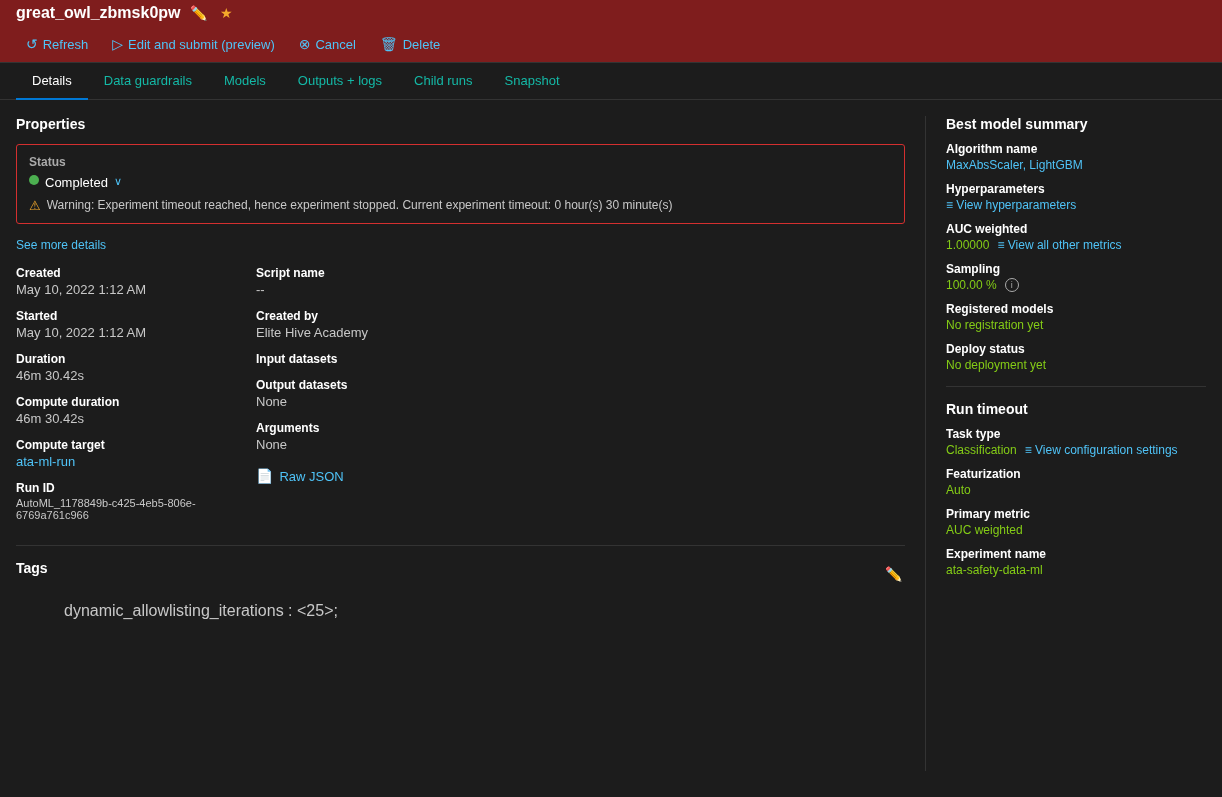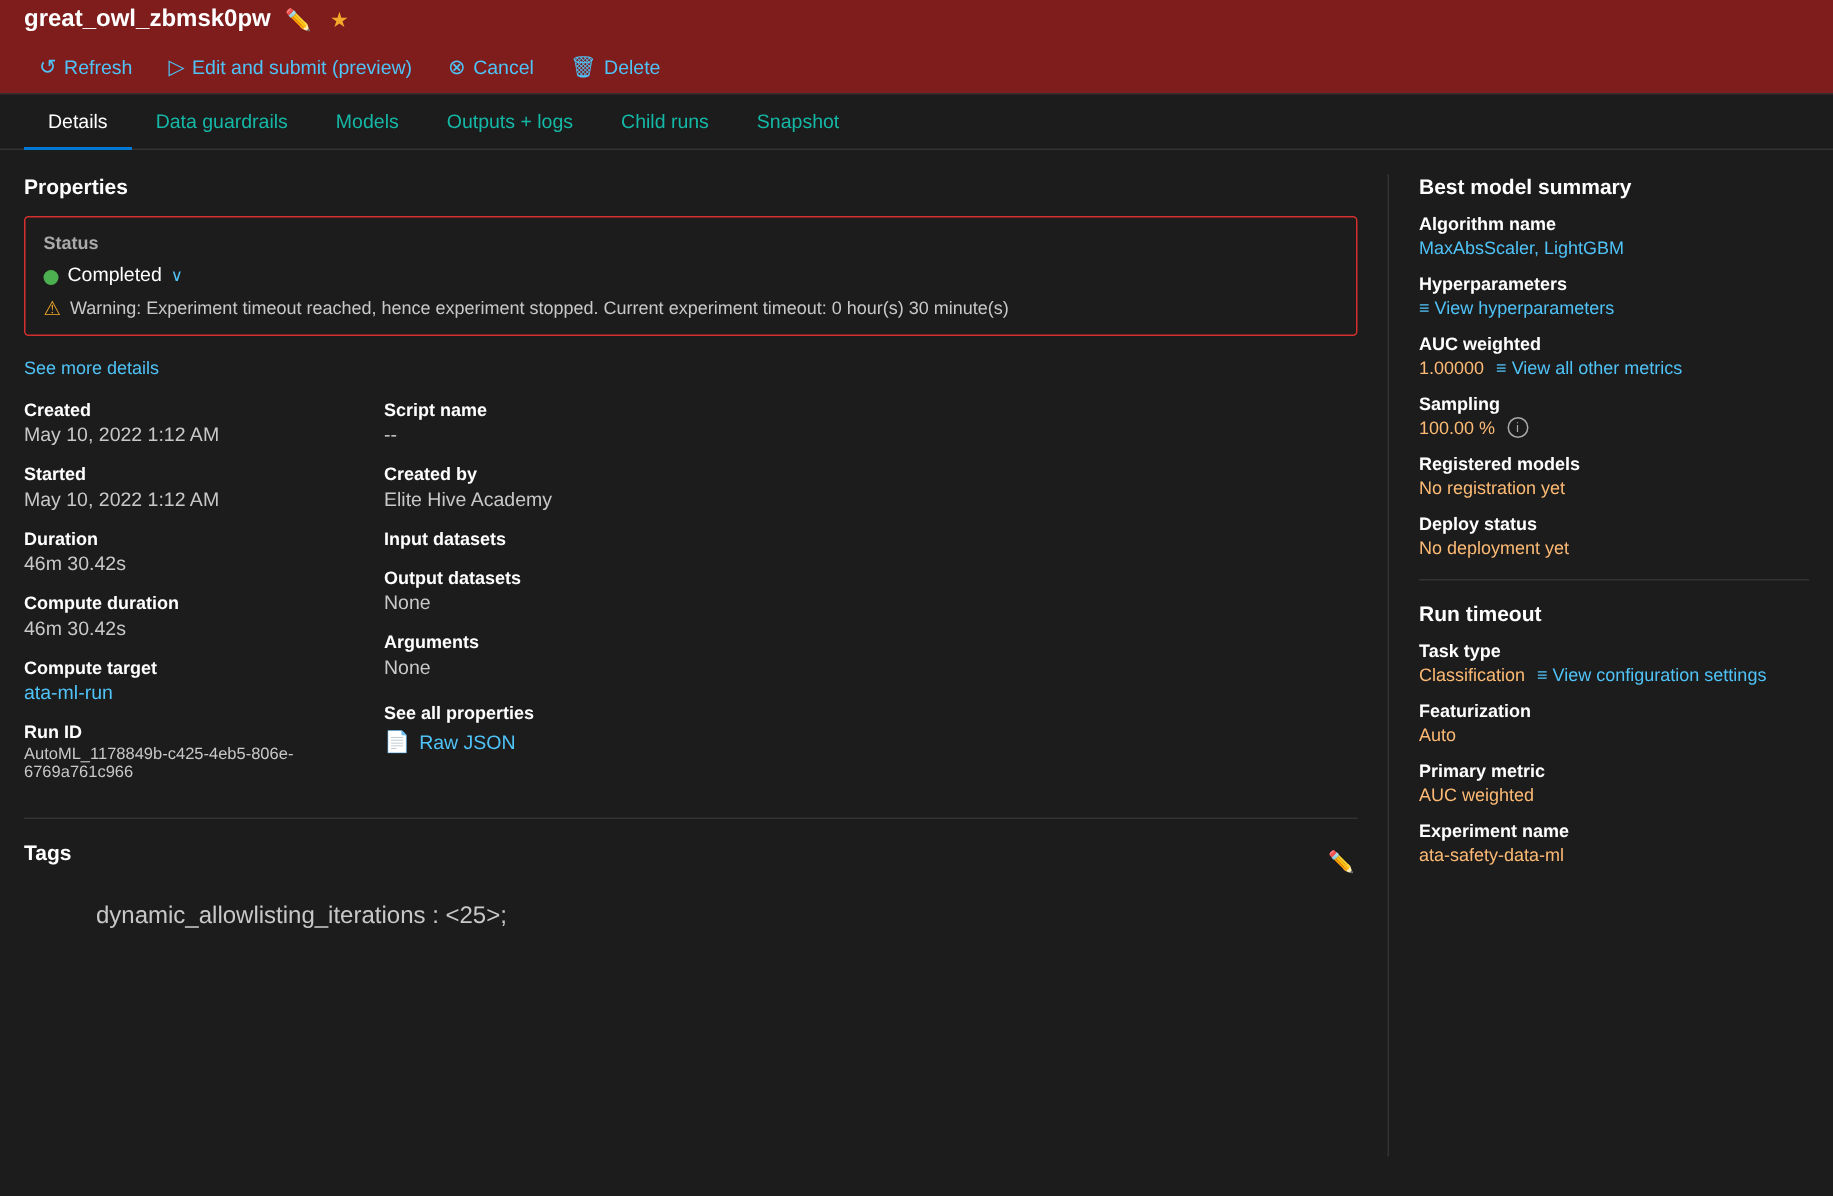--- a/index.html
+++ b/index.html
@@ -106,21 +106,21 @@
       background: transparent;
     }
     .status-label {
       font-size: 12px;
       color: #aaa;
       font-weight: 600;
       margin-bottom: 6px;
     }
     .status-completed {
       display: flex;
-      align-items: flex-end;
+      align-items: flex-start;
       gap: 6px;
       color: #ffffff;
       font-size: 13px;
       margin-bottom: 8px;
     }
     .green-dot {
       width: 10px;
       height: 10px;
       background: #4caf50;
       border-radius: 50%;
@@ -192,21 +192,21 @@
       margin-bottom: 10px;
     }
     .rp-key {
       font-size: 12px;
       font-weight: 600;
       color: #ffffff;
       margin-bottom: 2px;
     }
     .rp-value {
       font-size: 12px;
-      color: #fdba74;
+      color: #84cc16;
     }
     .rp-value.link { color: #4fc3f7; cursor: pointer; }
     .rp-inline {
       display: flex;
       align-items: center;
       gap: 8px;
     }
     .info-circle {
       display: inline-flex;
       align-items: center;
@@ -358,21 +358,20 @@
         </div>
         <div class="prop-item" style="margin-top:12px;">
           <div class="prop-key">Output datasets</div>
           <div class="prop-value">None</div>
         </div>
         <div class="prop-item" style="margin-top:12px;">
           <div class="prop-key">Arguments</div>
           <div class="prop-value">None</div>
         </div>
         <div class="prop-item" style="margin-top:16px;">
-          <div class="prop-key">See all properties</div>
           <button class="raw-json-btn">
             <span class="doc-icon">📄</span>
             <span>Raw JSON</span>
           </button>
         </div>
       </div>
     </div>
 
     <div class="tags-section">
       <div class="tags-header">

